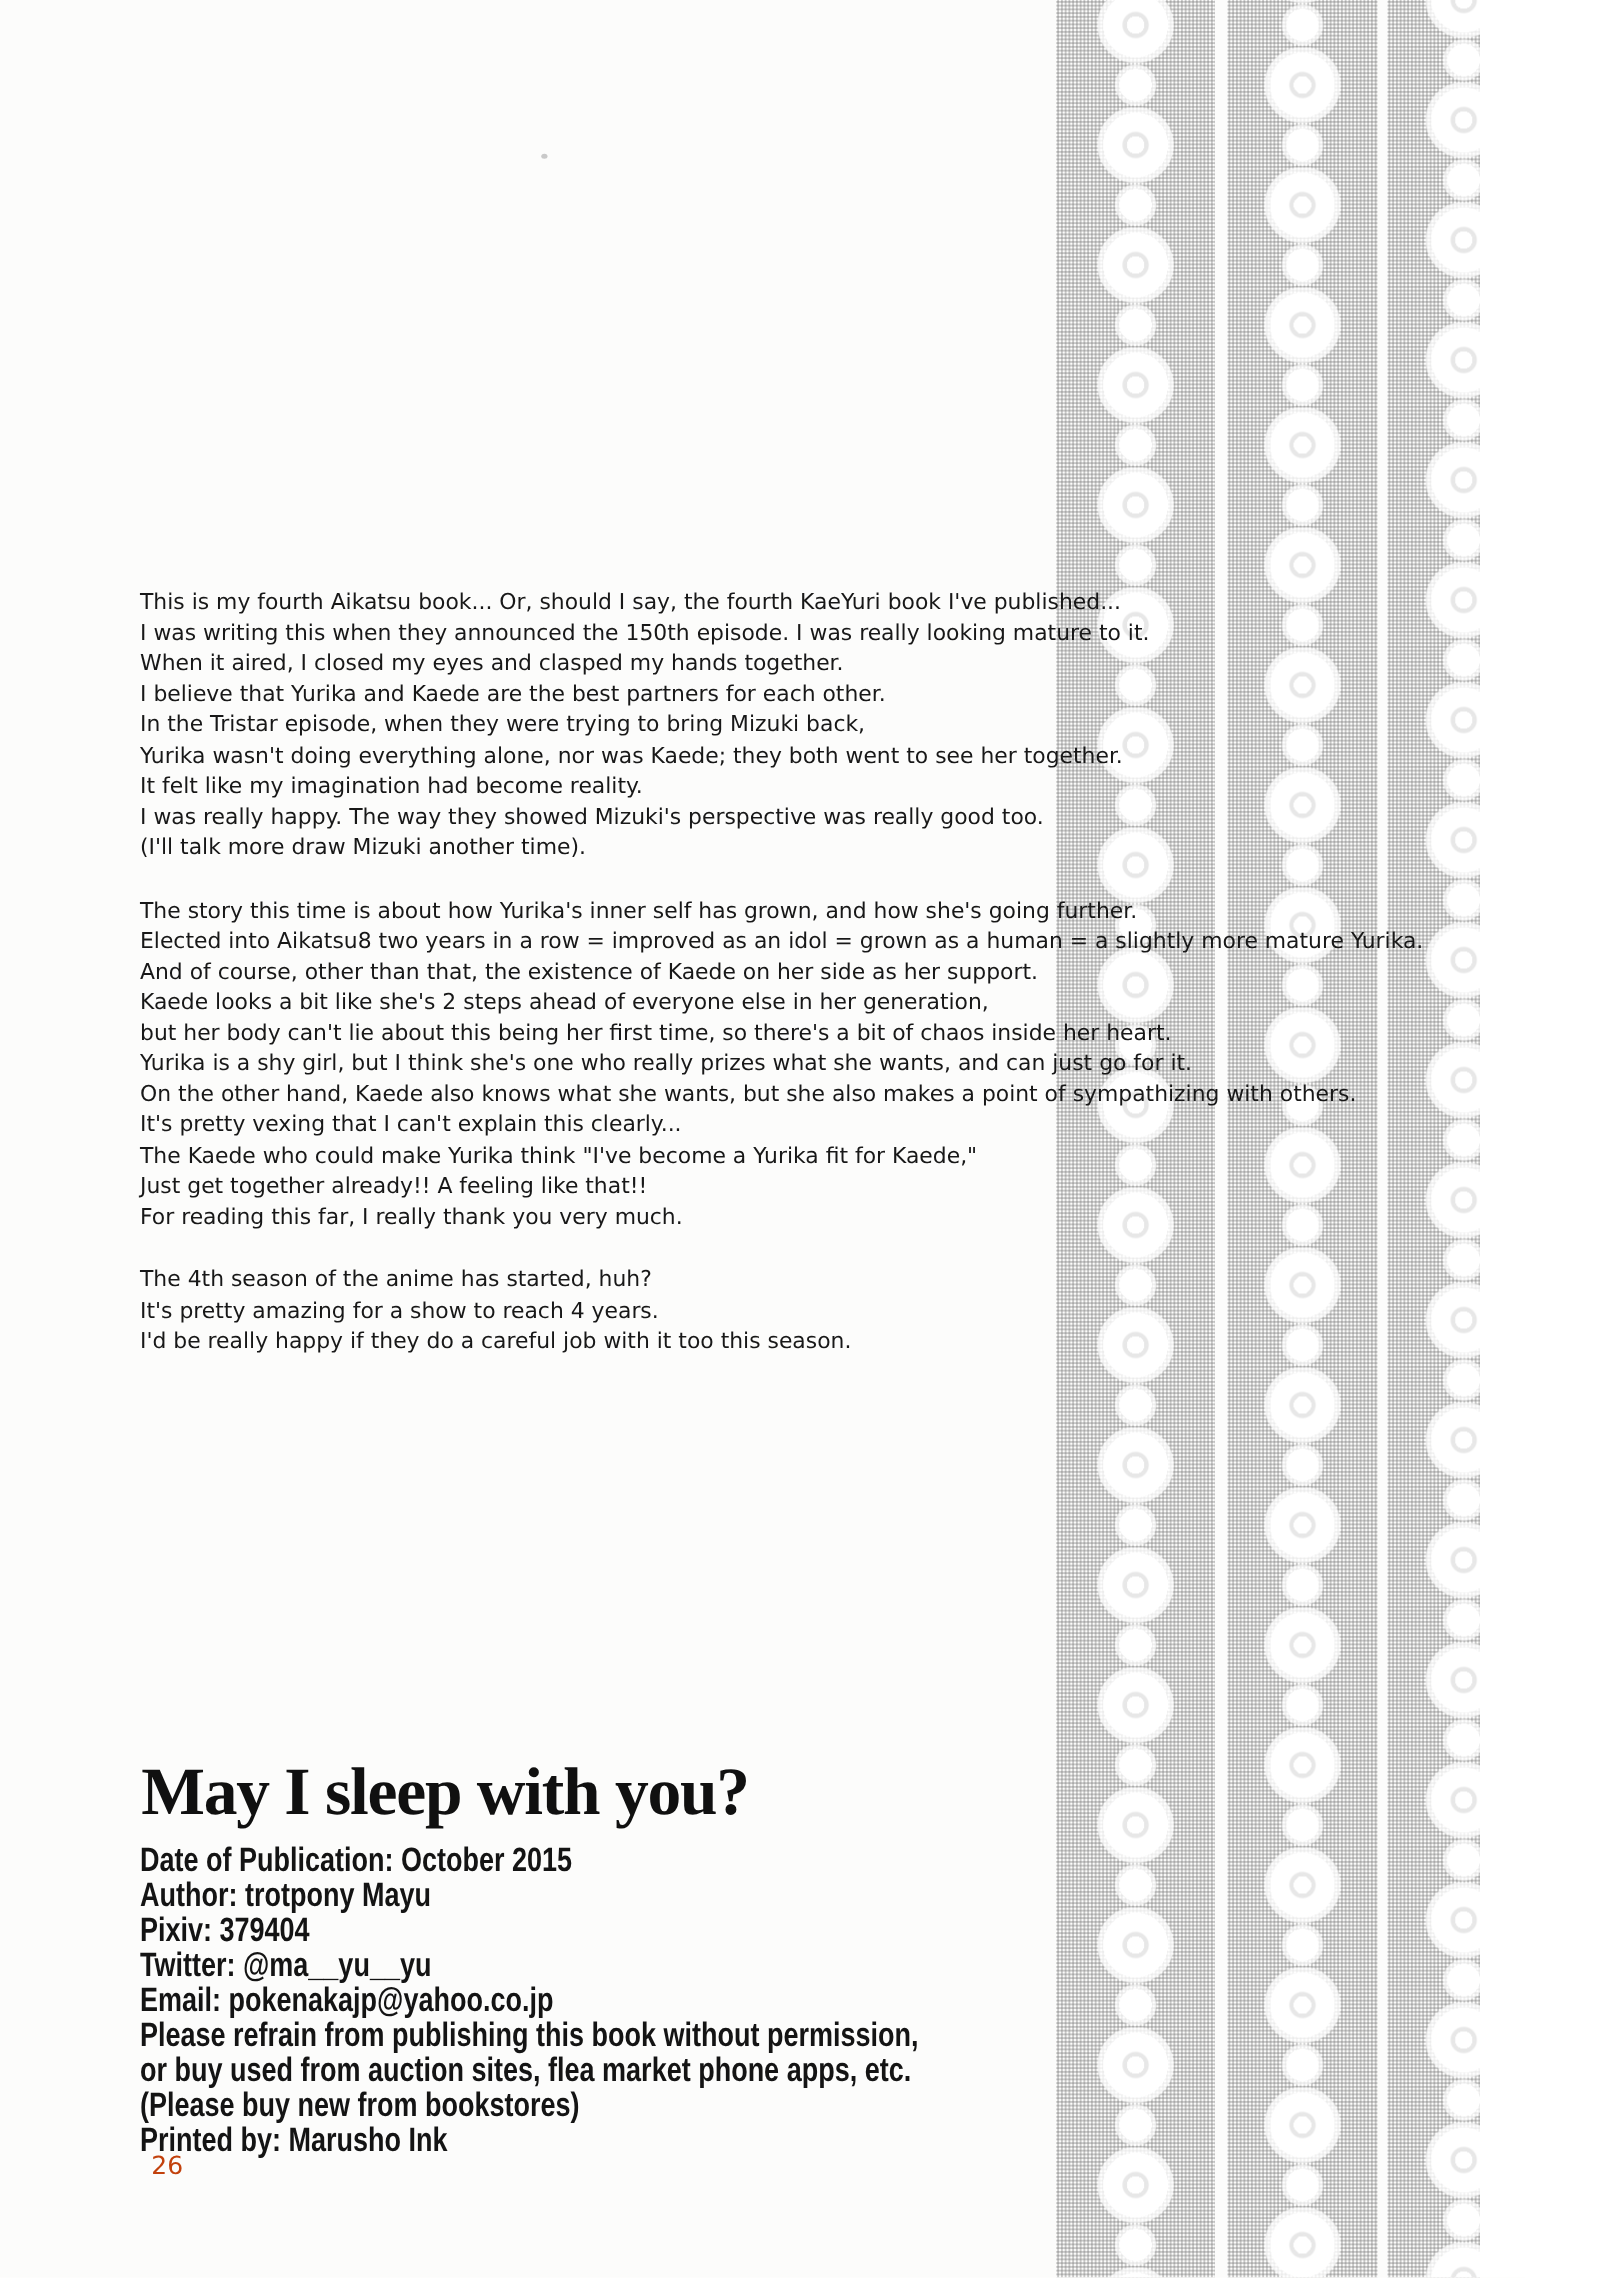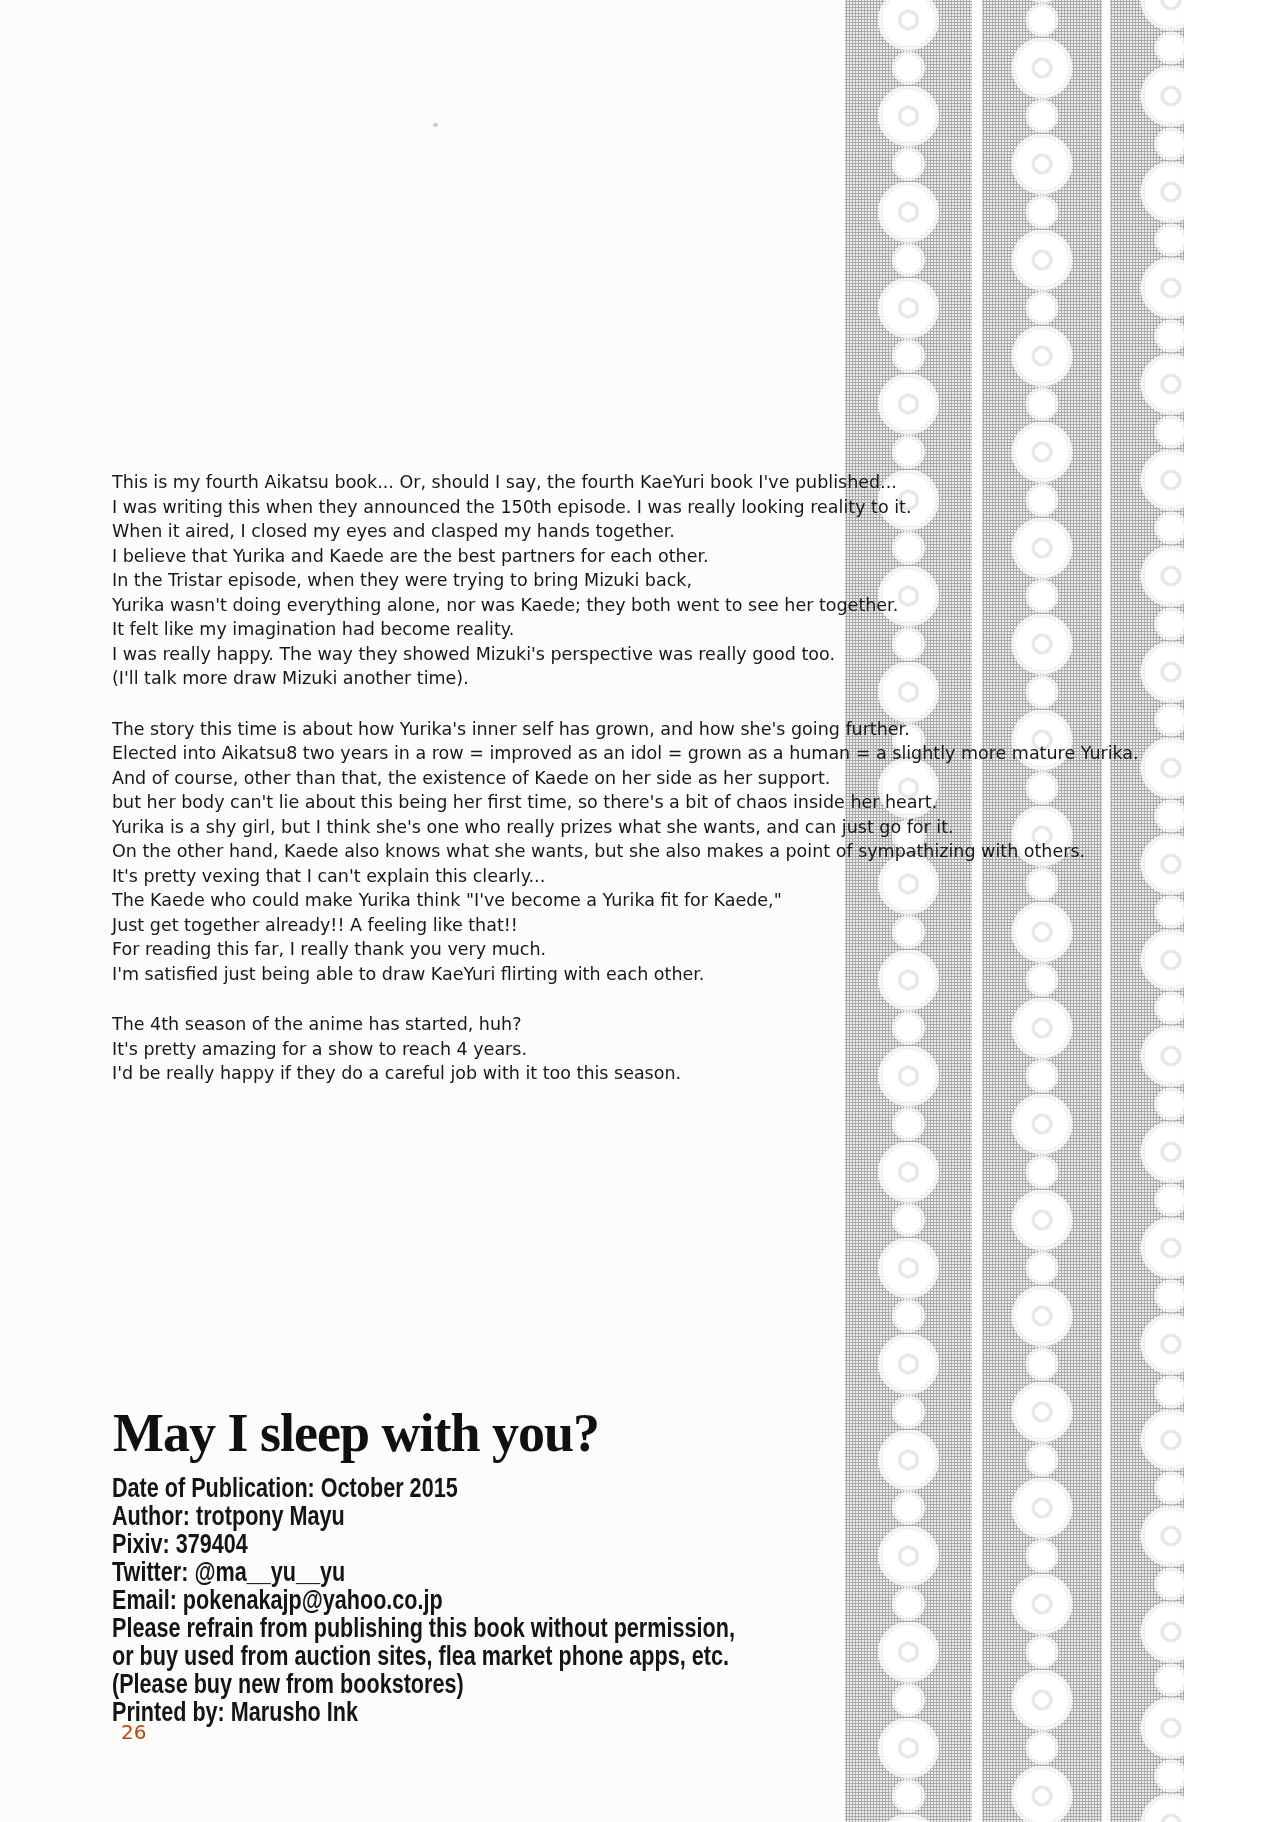--- a/index.html
+++ b/index.html
@@ -81,41 +81,41 @@
   <div class="lace-band band1"></div>
   <div class="lace-band band2"></div>
   <div class="lace-band band3"></div>
   <div class="lace-band band4"></div>
 
   <div class="speck"></div>
 
   <div class="afterword">
     <div class="para">
         <div class="line">This is my fourth Aikatsu book... Or, should I say, the fourth KaeYuri book I've published...</div>
-        <div class="line">I was writing this when they announced the 150th episode. I was really looking reality to it.</div>
+        <div class="line">I was writing this when they announced the 150th episode. I was really looking mature to it.</div>
         <div class="line">When it aired, I closed my eyes and clasped my hands together.</div>
         <div class="line">I believe that Yurika and Kaede are the best partners for each other.</div>
         <div class="line">In the Tristar episode, when they were trying to bring Mizuki back,</div>
         <div class="line">Yurika wasn't doing everything alone, nor was Kaede; they both went to see her together.</div>
         <div class="line">It felt like my imagination had become reality.</div>
         <div class="line">I was really happy. The way they showed Mizuki's perspective was really good too.</div>
         <div class="line">(I'll talk more draw Mizuki another time).</div>
       </div>
     <div class="para">
         <div class="line">The story this time is about how Yurika's inner self has grown, and how she's going further.</div>
         <div class="line">Elected into Aikatsu8 two years in a row = improved as an idol = grown as a human = a slightly more mature Yurika.</div>
         <div class="line">And of course, other than that, the existence of Kaede on her side as her support.</div>
+        <div class="line">Kaede looks a bit like she's 2 steps ahead of everyone else in her generation,</div>
         <div class="line">but her body can't lie about this being her first time, so there's a bit of chaos inside her heart.</div>
         <div class="line">Yurika is a shy girl, but I think she's one who really prizes what she wants, and can just go for it.</div>
         <div class="line">On the other hand, Kaede also knows what she wants, but she also makes a point of sympathizing with others.</div>
         <div class="line">It's pretty vexing that I can't explain this clearly...</div>
         <div class="line">The Kaede who could make Yurika think "I've become a Yurika fit for Kaede,"</div>
         <div class="line">Just get together already!! A feeling like that!!</div>
         <div class="line">For reading this far, I really thank you very much.</div>
-        <div class="line">I'm satisfied just being able to draw KaeYuri flirting with each other.</div>
       </div>
     <div class="para">
         <div class="line">The 4th season of the anime has started, huh?</div>
         <div class="line">It's pretty amazing for a show to reach 4 years.</div>
         <div class="line">I'd be really happy if they do a careful job with it too this season.</div>
       </div>
   </div>
 
   <div class="colophon-title">May I sleep with you?</div>
 

